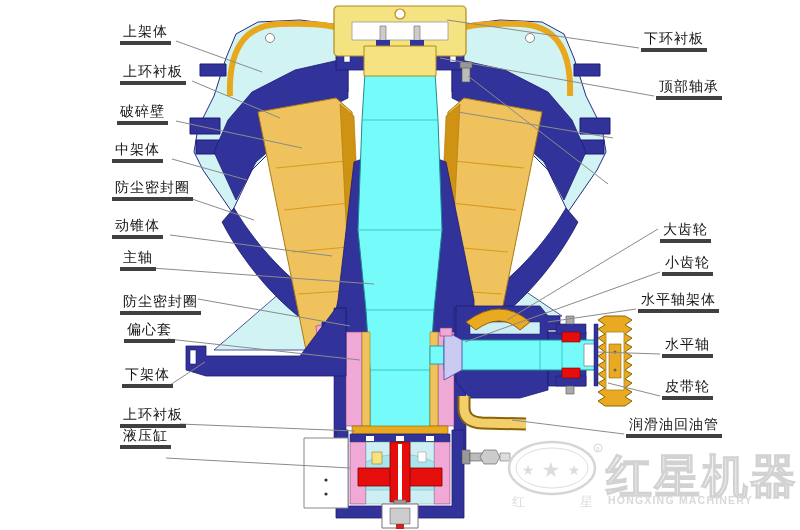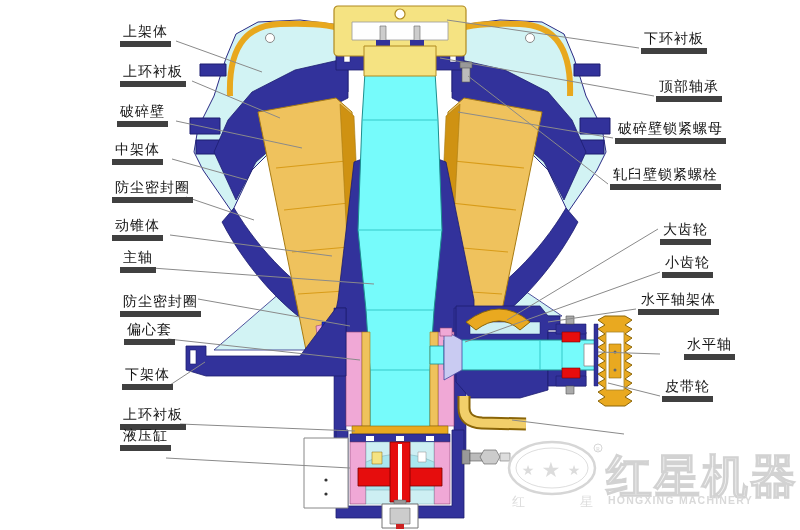--- a/index.html
+++ b/index.html
@@ -1,20 +1,20 @@
 <!DOCTYPE html>
 <html><head>
 <meta charset="utf-8">
 <style>
   html,body{margin:0;padding:0;background:#fff;}
   #stage{position:relative;width:800px;height:530px;background:#fff;overflow:hidden;
          font-family:"Liberation Serif","DejaVu Serif",serif;}
   #stage svg{position:absolute;left:0;top:0;}
   .lbl{position:absolute;font-size:14px;line-height:15px;color:#141414;white-space:nowrap;
-       letter-spacing:1px;border-bottom:6px solid #404040;padding:0 3px 2px 3px;}
+       letter-spacing:1px;border-bottom:4px solid #404040;padding:0 3px 2px 3px;}
 </style>
 </head>
 <body>
 
 <div id="stage">
 
 <svg width="800" height="530" viewBox="0 0 800 530">
 
   <g stroke-linejoin="round">
 
@@ -234,21 +234,20 @@
 <div class="lbl" style="left:112px;top:218px">动锥体</div>
 <div class="lbl" style="left:120px;top:250px">主轴</div>
 <div class="lbl" style="left:120px;top:294px">防尘密封圈</div>
 <div class="lbl" style="left:124px;top:322px">偏心套</div>
 <div class="lbl" style="left:122px;top:367px">下架体</div>
 <div class="lbl" style="left:120px;top:407px">上环衬板</div>
 <div class="lbl" style="left:120px;top:428px">液压缸</div>
 
 <div class="lbl" style="left:641px;top:31px">下环衬板</div>
 <div class="lbl" style="left:656px;top:79px">顶部轴承</div>
-<div class="lbl" style="left:615px;top:121px">破碎壁锁紧螺母</div>
-<div class="lbl" style="left:610px;top:167px">轧臼壁锁紧螺栓</div>
 <div class="lbl" style="left:660px;top:222px">大齿轮</div>
 <div class="lbl" style="left:662px;top:255px">小齿轮</div>
 <div class="lbl" style="left:638px;top:292px">水平轴架体</div>
-<div class="lbl" style="left:684px;top:337px">水平轴</div>
+<div class="lbl" style="left:662px;top:337px">水平轴</div>
 <div class="lbl" style="left:662px;top:379px">皮带轮</div>
+<div class="lbl" style="left:626px;top:417px">润滑油回油管</div>
 
 </div>
 
 </body></html>

